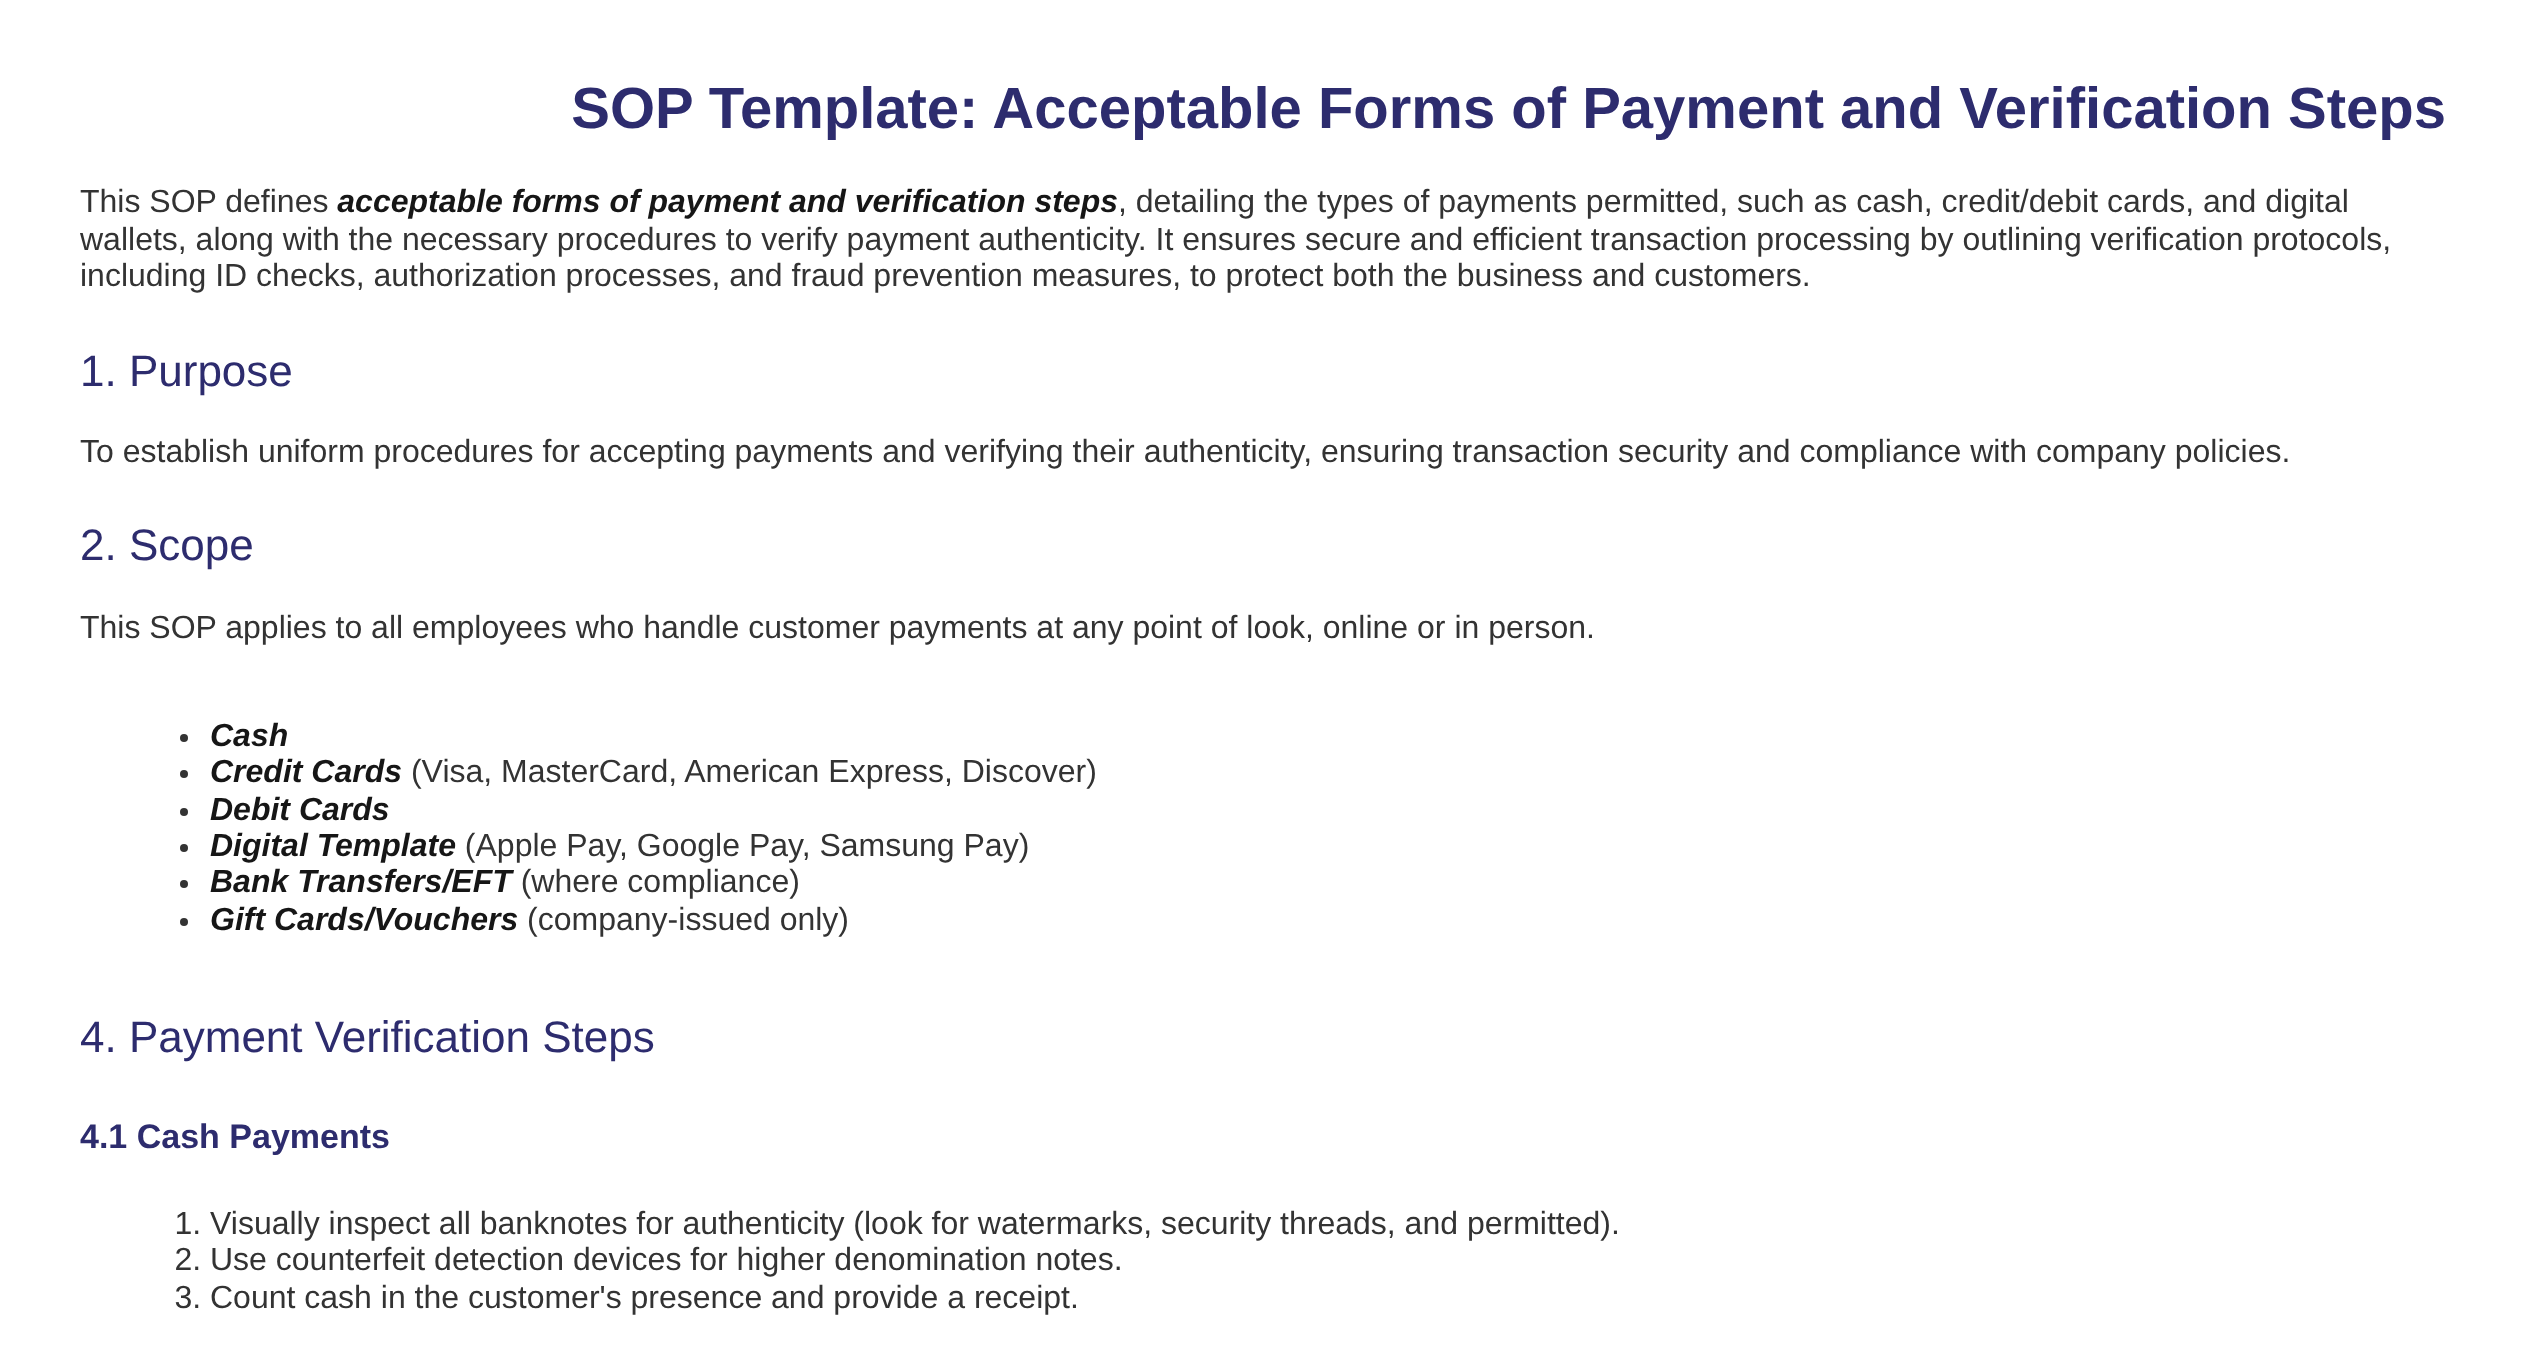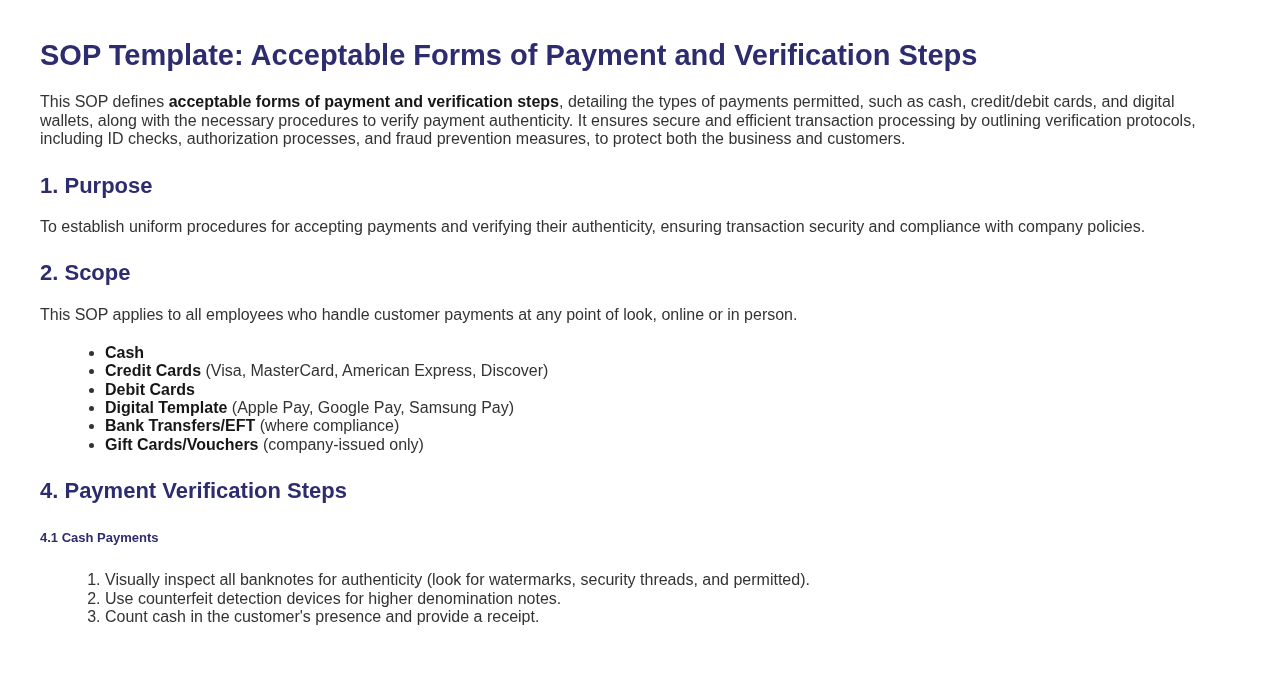--- a/index.html
+++ b/index.html
@@ -25,54 +25,56 @@
   }
   .doc {
     padding: 21px 40px 0 40px;
   }
   h1 {
     font-size: 29px;
     line-height: 1.15;
     color: var(--heading, #2d2c6e);
     margin: 18px 0 21px 0;
     font-weight: bold;
+    text-align: right;
   }
   h2 {
     font-size: 22px;
     line-height: 1.15;
     color: var(--heading, #2d2c6e);
     margin: 24px 0 20px 0;
-    font-weight: bold;
+    font-weight: normal;
   }
   h3 {
-    font-size: 13px;
+    font-size: 17px;
     line-height: 1.15;
     color: var(--heading, #2d2c6e);
     margin: 27px 0 20px 0;
     font-weight: bold;
   }
   p {
     margin: 16px 0;
   }
   ul.payment-list {
-    margin: 20px 0;
+    margin: 36px 0;
     padding-left: 65px;
     list-style: disc;
   }
   ol.steps-list {
     margin: 26px 0 0 0;
     padding-left: 65px;
     list-style: decimal;
   }
   li {
     line-height: 1.15;
   }
   strong, .term {
     font-weight: bold;
     color: var(--strong_text, #161616);
+    font-style: italic;
   }
 </style>
 </head>
 <body>
 
 <div class="doc">
 
   <h1>SOP Template: Acceptable Forms of Payment and Verification Steps</h1>
 
   <p><span>This SOP defines </span><strong>acceptable forms of payment and verification steps</strong><span>, detailing the types of payments permitted, such as cash, credit/debit cards, and digital wallets, along with the necessary procedures to verify payment authenticity. It ensures secure and efficient transaction processing by outlining verification protocols, including ID checks, authorization processes, and fraud prevention measures, to protect both the business and customers.</span></p>

